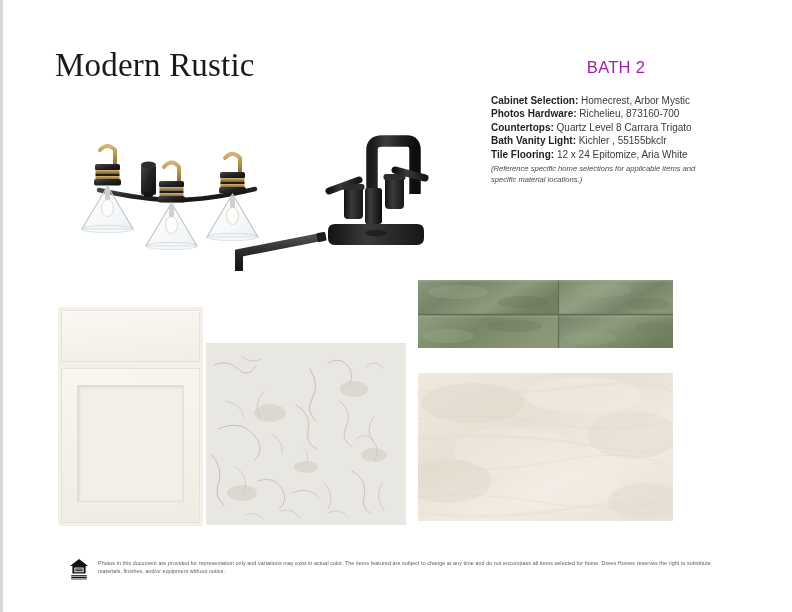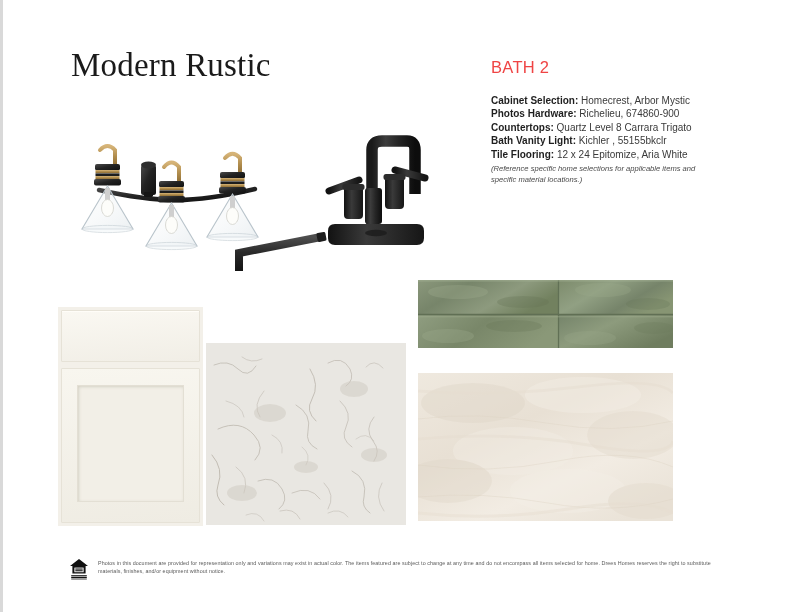--- a/index.html
+++ b/index.html
@@ -2,27 +2,27 @@
 <html><head>
 <meta charset="utf-8">
 <style>
   html,body{margin:0;padding:0;background:#ffffff;}
   body{width:792px;height:612px;overflow:hidden;font-family:"Liberation Sans",sans-serif;
        -webkit-font-smoothing:antialiased;}
   #board{position:relative;width:792px;height:612px;background:#ffffff;
          border-left:3px solid #d9d9d9;box-sizing:border-box;}
 
   
-  #title{position:absolute;left:68px;top:47px;font-family:"Liberation Serif",serif;
+  #title{position:absolute;left:52px;top:47px;font-family:"Liberation Serif",serif;
          font-size:33px;font-weight:400;color:#1a1a1a;letter-spacing:.2px;white-space:nowrap;}
 
   
   #spec{position:absolute;left:488px;top:58px;width:250px;}
-  #spec-heading{font-size:16.5px;font-weight:400;color:#ef4444;letter-spacing:.3px;
-                margin-bottom:17px;font-family:"Liberation Sans",sans-serif;}
+  #spec-heading{font-size:16.5px;font-weight:400;color:#a21caf;letter-spacing:.3px;
+                margin-bottom:17px;font-family:"Liberation Sans",sans-serif;text-align:center;}
   .spec-row{font-size:10px;color:#333333;line-height:13.4px;white-space:nowrap;}
   .spec-row .k{font-weight:bold;color:#1f1f1f;}
   .spec-row .v{font-weight:400;color:#3a3a3a;}
   #spec-note{margin-top:2px;font-size:7.6px;font-style:italic;color:#4a4a4a;
              line-height:11.4px;width:222px;}
 
   
   #light{position:absolute;left:72px;top:128px;width:205px;height:125px;}
 
   
@@ -72,21 +72,21 @@
 
   <div id="spec">
     <div id="spec-heading">BATH 2</div>
 
     <div class="spec-row">
       <span class="k">Cabinet Selection:</span>
       <span class="v">Homecrest, Arbor Mystic</span>
     </div>
     <div class="spec-row">
       <span class="k">Photos Hardware:</span>
-      <span class="v">Richelieu, 674860-900</span>
+      <span class="v">Richelieu, 873160-700</span>
     </div>
     <div class="spec-row">
       <span class="k">Countertops:</span>
       <span class="v">Quartz Level 8 Carrara Trigato</span>
     </div>
     <div class="spec-row">
       <span class="k">Bath Vanity Light:</span>
       <span class="v">Kichler , 55155bkclr</span>
     </div>
     <div class="spec-row">

